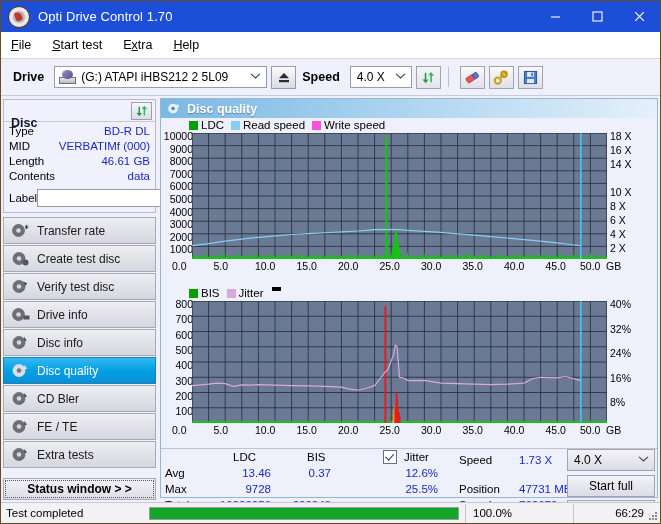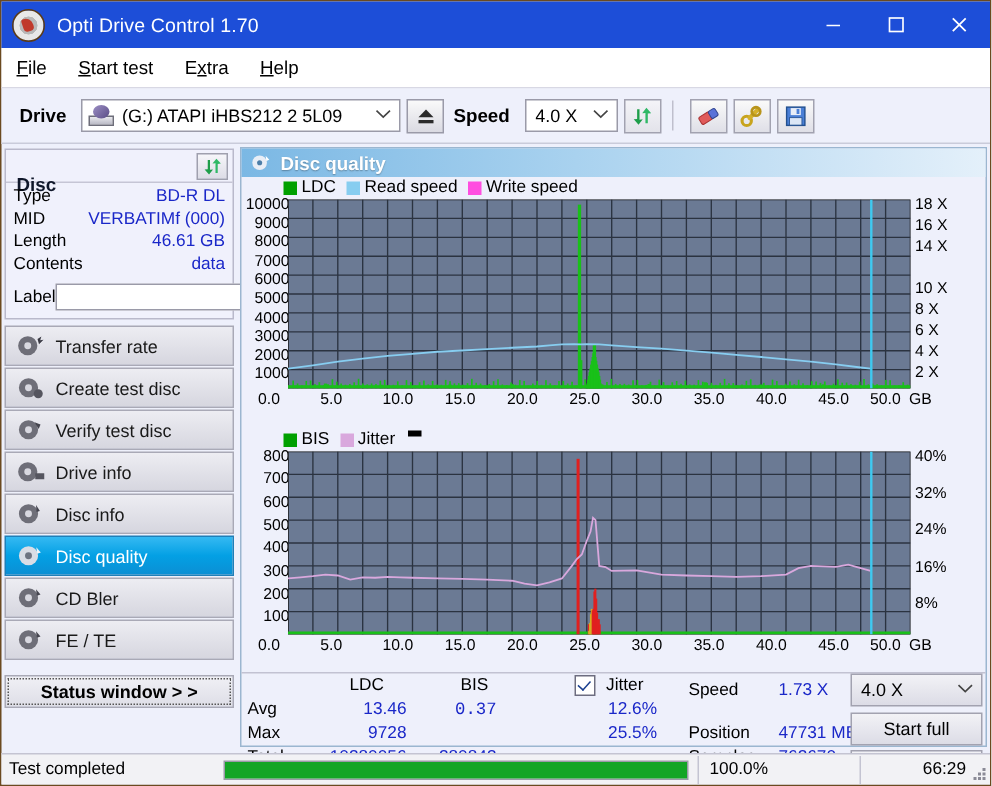--- a/index.html
+++ b/index.html
@@ -319,20 +319,28 @@
           </svg>
           <span class="nl">CD Bler</span>
         </div>
         <div class="navbtn">
           <svg class="ni" viewBox="0 0 20 17">
             <circle cx="9" cy="8.5" r="6.4" fill="#6e6e78"></circle>
               <circle cx="9" cy="8.5" r="2.3" fill="#d8d8e0"></circle>
             <path d="M14 2.8l3 3.6-2.4.8z" fill="#45454f"></path>
           </svg>
           <span class="nl">FE / TE</span>
+        </div>
+        <div class="navbtn">
+          <svg class="ni" viewBox="0 0 20 17">
+            <circle cx="9" cy="8.5" r="6.4" fill="#6e6e78"></circle>
+              <circle cx="9" cy="8.5" r="2.3" fill="#d8d8e0"></circle>
+            <path d="M14 2.8l3 3.6-2.4.8z" fill="#45454f"></path>
+          </svg>
+          <span class="nl">Extra tests</span>
         </div>
       </div>
 
       <div class="statusbtn">
         <span>Status window &gt; &gt;</span>
       </div>
     </div>
 
     <div class="right">
       <div class="panel">
@@ -728,21 +736,21 @@
           <div class="stats">
             <div class="cell k" style="left:72px;top:2px;">LDC</div>
             <div class="cell k" style="left:146px;top:2px;">BIS</div>
             <div class="cell" style="left:222px;top:1px;">
               <span class="chk"></span>
             </div>
             <div class="cell k" style="left:243px;top:2px;">Jitter</div>
 
             <div class="cell k" style="left:4px;top:18px;">Avg</div>
             <div class="cell v" style="left:60px;top:18px;width:50px;text-align:right;">13.46</div>
-            <div class="cell v" style="left:130px;top:18px;width:40px;text-align:right;font-family:Liberation Mono, monospace;">0.37</div>
+            <div class="cell v" style="left:130px;top:18px;width:40px;text-align:right;">0.37</div>
             <div class="cell v" style="left:225px;top:18px;width:52px;text-align:right;">12.6%</div>
 
             <div class="cell k" style="left:4px;top:34px;">Max</div>
             <div class="cell v" style="left:60px;top:34px;width:50px;text-align:right;">9728</div>
             <div class="cell v" style="left:130px;top:34px;width:40px;text-align:right;margin-top:46px;">768</div>
             <div class="cell v" style="left:225px;top:34px;width:52px;text-align:right;">25.5%</div>
 
             <div class="cell k" style="left:4px;top:50px;">Total</div>
             <div class="cell v" style="left:40px;top:50px;width:70px;text-align:right;">10280056</div>
             <div class="cell v" style="left:118px;top:50px;width:52px;text-align:right;">280843</div>

